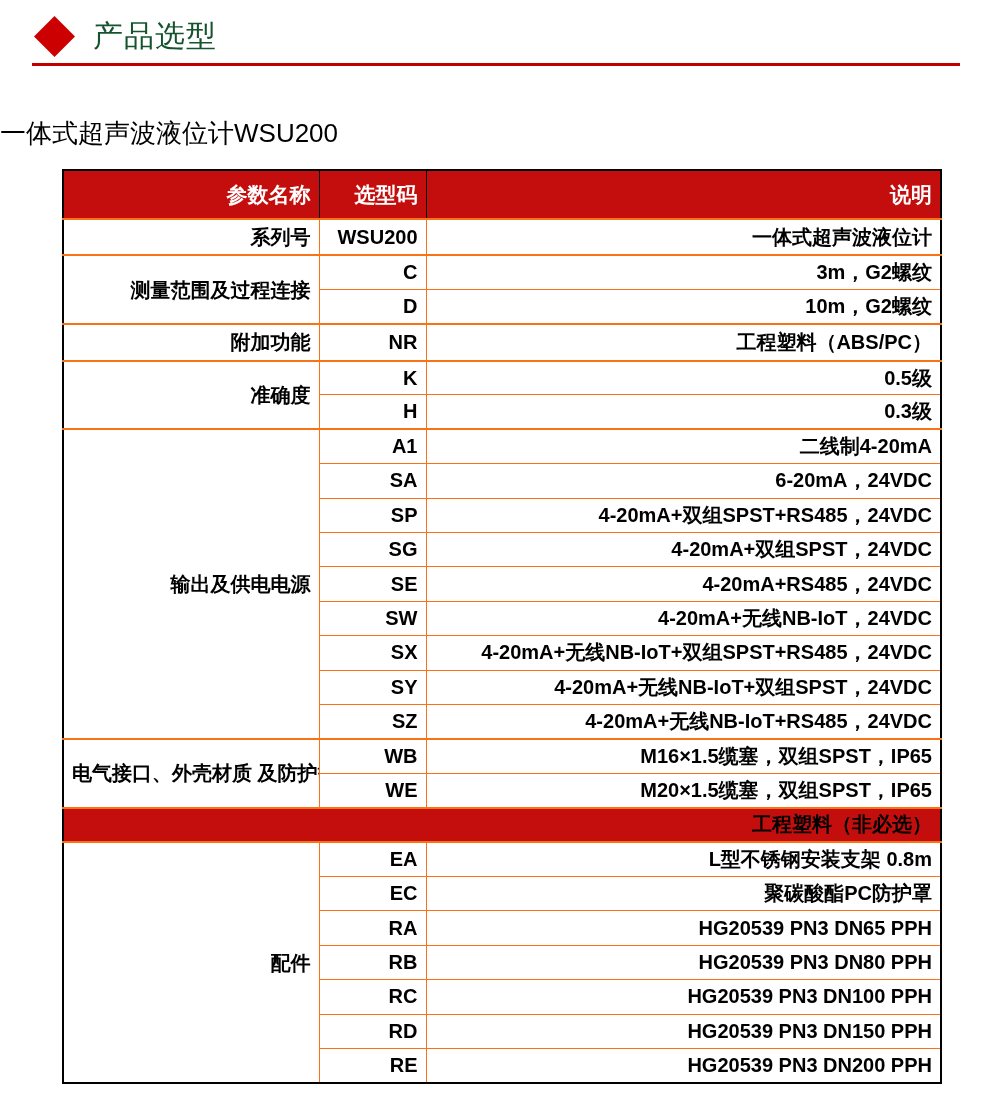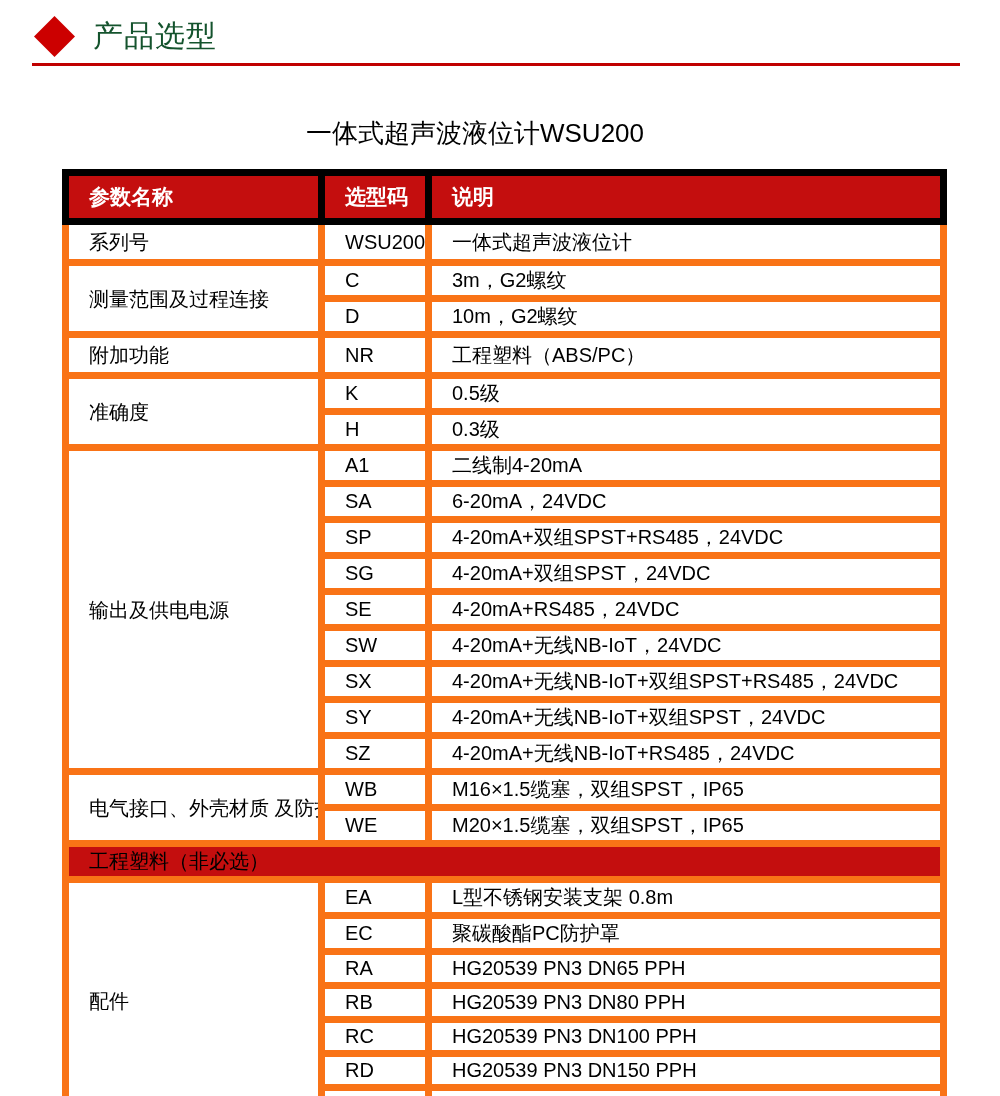--- a/index.html
+++ b/index.html
@@ -28,42 +28,42 @@
     font-size:30px;line-height:1;color:#14532d;letter-spacing:1px;
   }
   .header-rule{
     position:absolute;top:63px;left:32px;width:928px;height:3px;
     background:var(--rule-red);
   }
 
   
   .table-title{
     position:absolute;top:116px;left:0;width:950px;
-    text-align:center;font-size:26px;color:#000;
+    font-size:26px;color:#000;
   }
 
   
   table.sel{
     position:absolute;top:169px;left:62px;width:880px;height:915px;
     border-collapse:collapse;table-layout:fixed;
     border:2px solid #000;
     font-size:20px;
   }
   table.sel col.c1{width:256px;}
   table.sel col.c2{width:107px;}
   table.sel col.c3{width:515px;}
   table.sel th,table.sel td{
-    border:7px solid #f97316;text-align:left;vertical-align:middle;
-    padding:1px 20px;overflow:hidden;white-space:nowrap;
+    border:1px solid #f97316;text-align:right;vertical-align:middle;
+    padding:1px 8px;overflow:hidden;white-space:nowrap;
   }
   table.sel thead th{
     background:var(--table-red);color:#fff;font-weight:bold;
     height:49px;font-size:21px;border-color:#000;
   }
-  table.sel tbody td{height:34px;color:#000;font-weight:normal;margin-top:36px;}
+  table.sel tbody td{height:34px;color:#000;font-weight:bold;margin-top:36px;}
   td.param-cell{white-space:pre-line;line-height:1.6;}
   tr.group-start td{border-top-width:2px;}
   td.banner-cell{
     background:var(--table-red);color:#fff;font-weight:bold;
     height:33px;font-size:20px;
   }
 </style>
 </head>
 <body>
 

